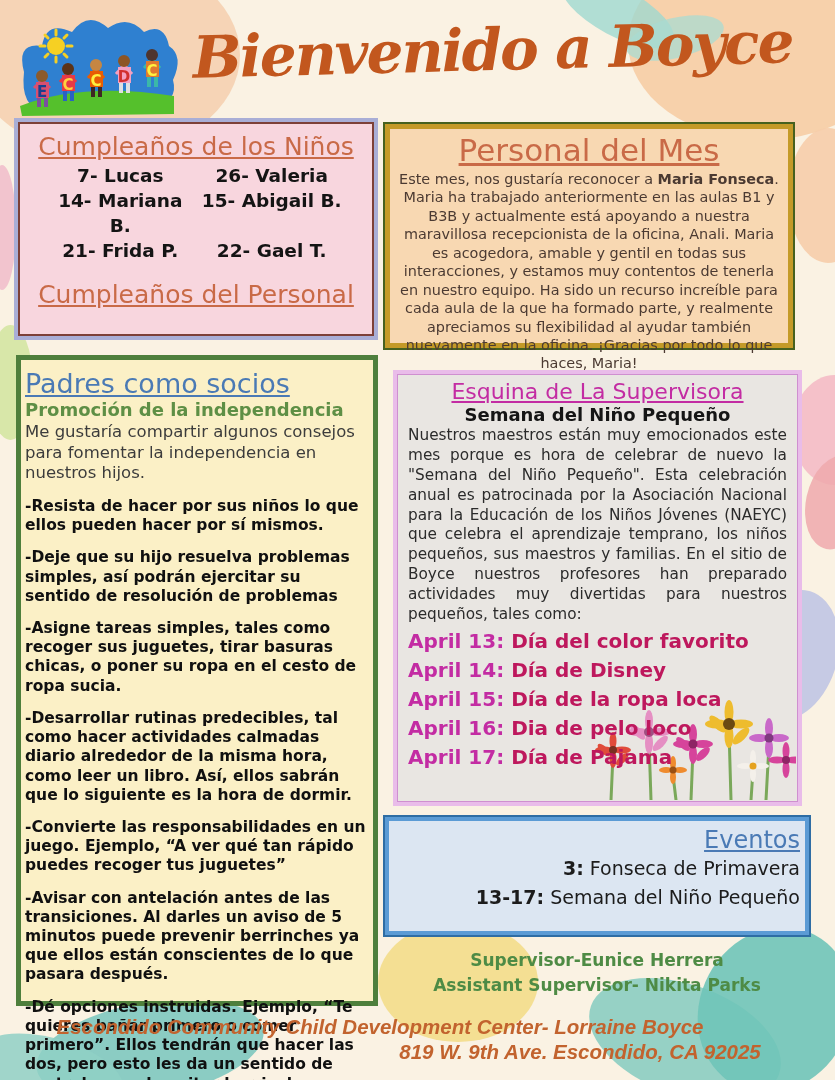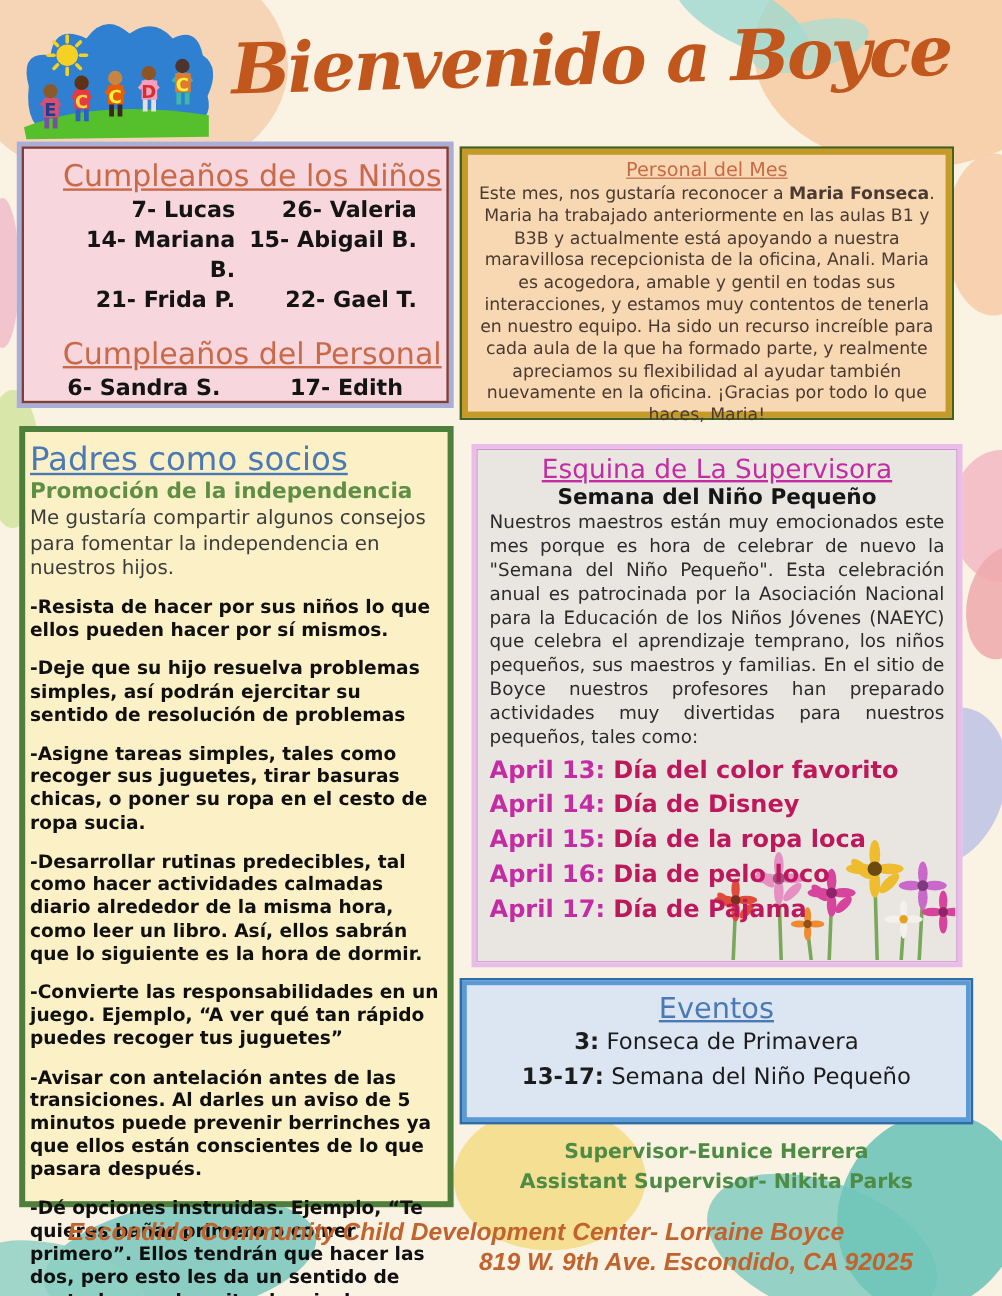--- a/index.html
+++ b/index.html
@@ -16,32 +16,32 @@
     font-size:58px; color:#c2571e; text-align:center; transform:rotate(-1.5deg); letter-spacing:-2px; }
   #issue-date { position:absolute; right:42px; top:76px; z-index:2;
     font-family:"DejaVu Serif","Liberation Serif",serif; font-style:italic; font-weight:bold;
     font-size:37px; color:#6b3fa0; letter-spacing:-1px; }
 
   .panel { position:absolute; z-index:1; }
 
   
   #birthday-box { left:14px; top:118px; width:364px; height:222px;
     border:4px solid #a9aed6; background:#f8d6de; }
-  #birthday-inner { width:100%; height:100%; border:2px solid #7d4038; padding:8px 4px; text-align:right; }
+  #birthday-inner { width:100%; height:100%; border:2px solid #7d4038; padding:8px 4px; text-align:center; }
   .coral-heading { font-size:25px; color:#c96a47; text-decoration:underline; font-weight:normal; }
   #children-grid { display:grid; grid-template-columns:1fr 1fr; width:88%; margin:3px auto 0;
     font-weight:bold; font-size:18.5px; color:#141414; line-height:1.35; }
   #staff-heading { margin-top:16px; }
   #staff-row { display:flex; justify-content:center; gap:58px; font-weight:bold; font-size:18.5px; color:#141414; margin-top:4px; }
 
   
   #personal-box { left:385px; top:124px; width:408px; height:224px;
     border:5px solid #c49a28; box-shadow:0 0 0 2px #46611f; background:#f8d8b2;
     padding:3px 8px; text-align:center; }
-  #personal-box h2 { font-size:16px;text-decoration:underline; }
+  #personal-box h2 { font-size:31px;text-decoration:underline; }
   #personal-body { font-size:14.4px; line-height:1.28; color:#4b3a32; margin-top:2px; }
 
   
   #padres-box { left:16px; top:355px; width:362px; height:651px;
     border:5px solid #4e7f3c; background:#fbf0c6; padding:8px 4px; text-align:left; }
   #padres-title { font-size:27px; color:#4a7ab5; text-decoration:underline; font-weight:normal; }
   #padres-subtitle { font-size:18px; color:#5e8f45; font-weight:bold; }
   #padres-intro { font-size:16.5px; color:#3c3c3c; line-height:1.25; margin-top:2px; }
   .tip { font-size:15.5px; font-weight:bold; color:#101010; line-height:1.24; margin-top:13px; }
 
@@ -54,21 +54,21 @@
   #esquina-body { font-size:15.3px; line-height:1.3; color:#2b2b2b; text-align:justify; margin-top:1px; position:relative; z-index:1; }
   #days-list { position:relative; z-index:1; margin-top:2px; }
   .day-row { font-size:20px; font-weight:bold; line-height:1.45; }
   .day-label { color:#c32ca3; }
   .day-text { color:#be185d;margin-top:44px; }
   #flowers { position:absolute; right:2px; bottom:2px; z-index:0; }
 
   
   #eventos-box { left:385px; top:817px; width:424px; height:118px;
     border:4px solid #5b9bd5; box-shadow:0 0 0 2px #2e6da4; background:#dce6f2;
-    padding:5px; text-align:center; }
+    padding:5px; text-align:right; }
   #eventos-title { font-size:24px; color:#4a7ab5; text-decoration:underline; font-weight:normal; }
   .event-row { font-size:19px; color:#1c1c1c; line-height:1.5; }
   .event-date { font-weight:bold; }
 
   
   #supervisors { position:absolute; left:385px; top:948px; width:424px; z-index:1;
     text-align:center; color:#4e8b45; font-weight:bold; font-size:17px; line-height:1.45; }
   .footer-line { position:absolute; z-index:1; color:#c2632e; font-style:italic; font-weight:bold;
     font-size:20.5px; text-align:center; font-family:"Liberation Sans",sans-serif; }
   #footer-line1 { left:30px; top:1015px; width:700px; }
@@ -166,24 +166,20 @@
       <h2 class="coral-heading">Cumpleaños de los Niños</h2>
       <div id="children-grid">
         <span>7- Lucas</span>
         <span>26- Valeria</span>
         <span>14- Mariana B.</span>
         <span>15- Abigail B.</span>
         <span>21- Frida P.</span>
         <span>22- Gael T.</span>
       </div>
       <h2 class="coral-heading" id="staff-heading">Cumpleaños del Personal</h2>
-      <div id="staff-row">
-        <span>6- Sandra S.</span>
-        <span>17- Edith</span>
-      </div>
     </div>
   </div>
 
   <div class="panel" id="personal-box">
     <h2 class="coral-heading">Personal del Mes</h2>
     <p id="personal-body"><span>Este mes, nos gustaría reconocer a </span><b>Maria Fonseca</b><span>. Maria ha trabajado anteriormente en las aulas B1 y B3B y actualmente está apoyando a nuestra maravillosa recepcionista de la oficina, Anali. Maria es acogedora, amable y gentil en todas sus interacciones, y estamos muy contentos de tenerla en nuestro equipo. Ha sido un recurso increíble para cada aula de la que ha formado parte, y realmente apreciamos su flexibilidad al ayudar también nuevamente en la oficina. ¡Gracias por todo lo que haces, Maria!</span></p>
   </div>
 
   <div class="panel" id="padres-box">
     <h2 id="padres-title">Padres como socios</h2>

